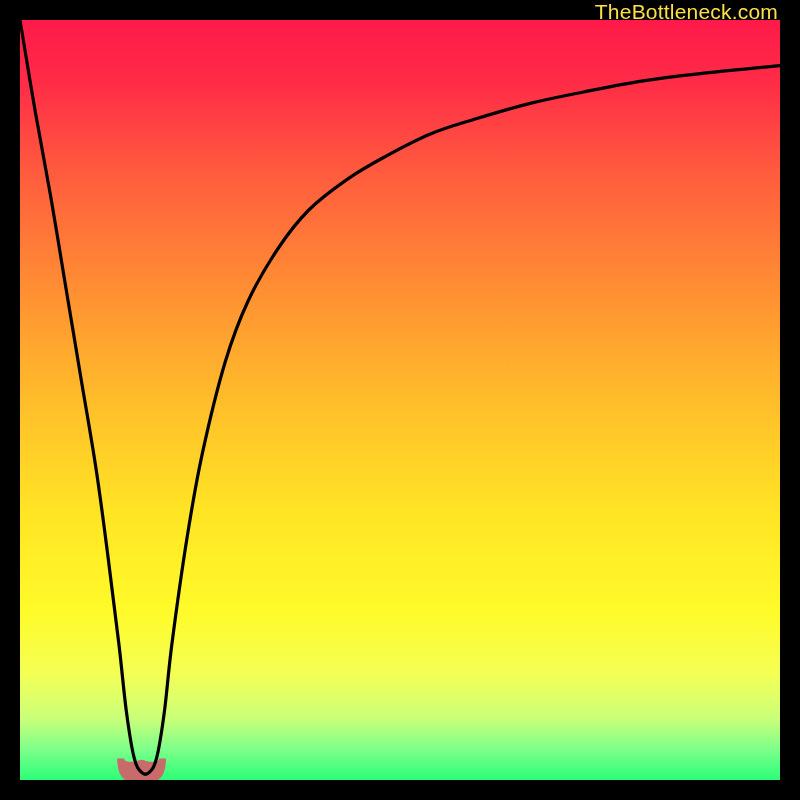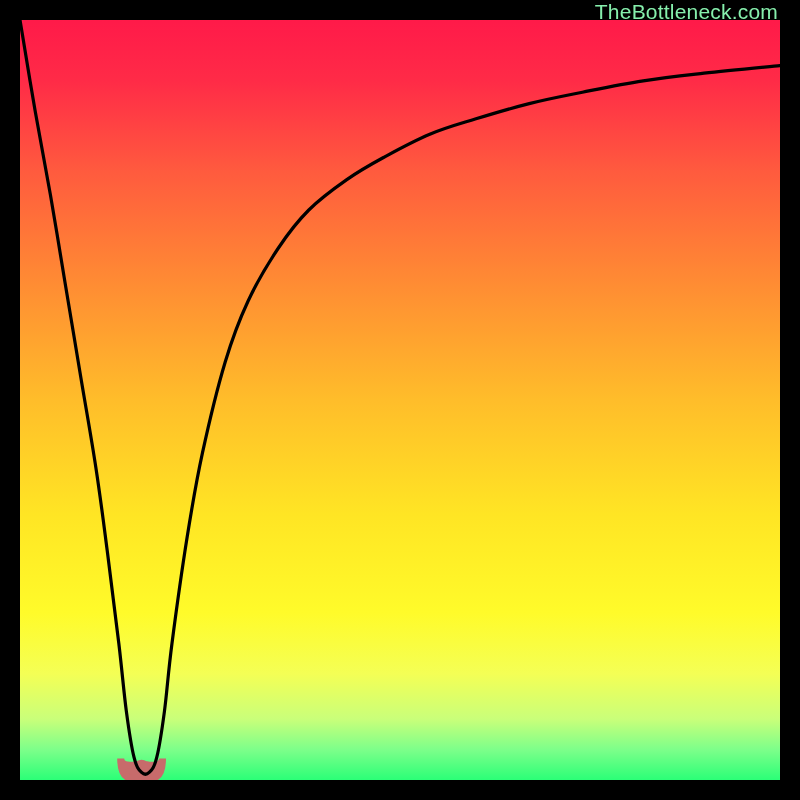--- a/index.html
+++ b/index.html
@@ -24,21 +24,21 @@
     top: 0;
     width: 760px;
     height: 760px;
   }
   .watermark {
     position: absolute;
     top: 0px;
     right: 22px;
     font-family: Arial, Helvetica, sans-serif;
     font-size: 21px;
-    color: #86efac;
+    color: #fde047;
     letter-spacing: 0.2px;
   }
 </style>
 </head>
 <body>
 
 <div class="frame">
   <svg class="plot" viewBox="0 0 760 760" preserveAspectRatio="none">
     <defs>
       <linearGradient id="bg-grad" x1="0" y1="0" x2="0" y2="1">

